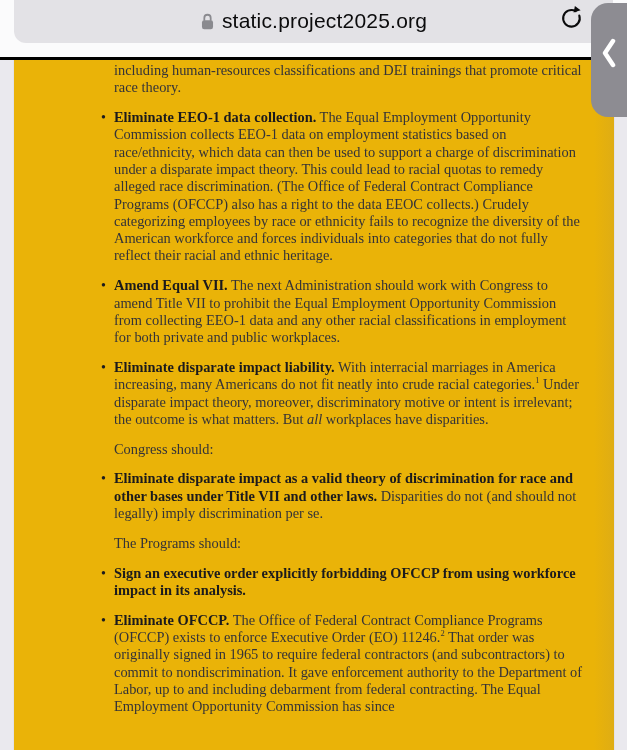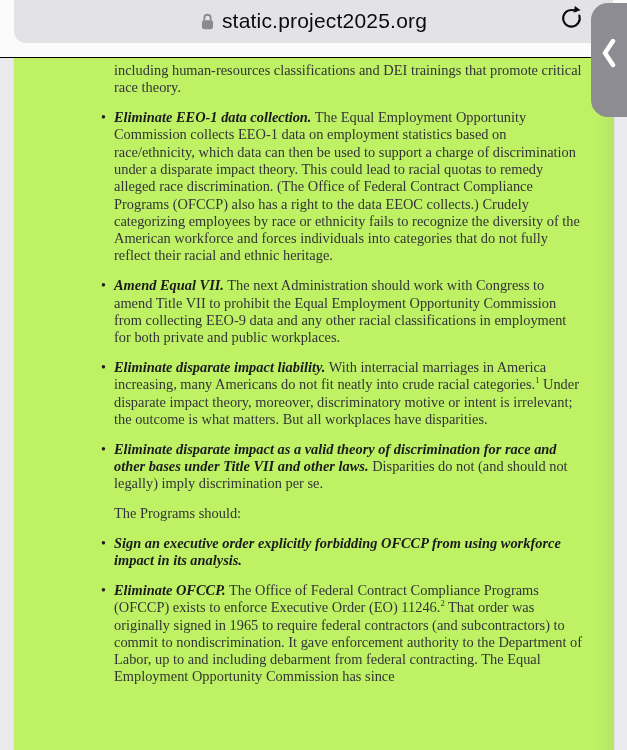--- a/index.html
+++ b/index.html
@@ -9,21 +9,21 @@
     overflow: hidden;
     background: #ffffff;
     font-family: "Liberation Sans", sans-serif;
   }
 
   
   .chrome {
     position: absolute; top: 0; left: 0; right: 0;
     height: 57px;
     background: #fbfbfc;
-    border-bottom: 1px solid #000000;
+    border-bottom: 3px solid #000000;
     z-index: 20;
   }
   .address-pill {
     position: absolute;
     left: 14px; right: 14px;
     top: -12px; height: 55px;
     border-radius: 12px;
     background: #e3e2e6;
   }
   .url-row {
@@ -59,21 +59,21 @@
   }
 
   
   .viewport {
     position: absolute; top: 57px; left: 0; right: 0; bottom: 0;
     background: #eae9ee;
   }
   .page {
     position: absolute; top: 0; bottom: 0;
     left: 13px; width: 600px;
-    background: #bef264;
+    background: #eab308;
     border-left: 1px solid #e3e2e7;
     border-right: 1px solid #e3e2e7;
   }
   .page::after {
     content: "";
     position: absolute; top: 0; bottom: 0; right: 0; width: 20px;
     background: linear-gradient(to right, rgba(120,118,130,0) 0%, rgba(120,118,130,0.10) 100%);
     pointer-events: none;
   }
 
@@ -89,22 +89,22 @@
   .block { margin: 0 0 12.5px 0; }
   .block.plain, .block.para-continuation { margin-left: 13px; }
   .block.bullet { display: flex; }
   .block.bullet .dot {
     flex: 0 0 13px;
     width: 13px;
     font-size: 14px;
     color: #1c1b1e;
   }
   .block .txt { flex: 1 1 auto; }
-  .b { font-weight: bold; color: #1b1a1d; font-style: italic; }
-  .i { }
+  .b { font-weight: bold; color: #1b1a1d; }
+  .i { font-style: italic; }
   sup.fn {
     font-size: 8.5px;
     line-height: 0;
     vertical-align: super;
   }
 </style>
 </head>
 <body>
 
 <div class="chrome">
@@ -141,26 +141,27 @@
 <div class="viewport">
   <div class="page">
     <div class="doc">
         <div class="block para-continuation"><span class="txt"><span>including human-resources classifications and DEI trainings that promote critical race theory.</span></span></div>
         <div class="block bullet">
           <span class="dot">•</span>
           <span class="txt"><span class="b">Eliminate EEO-1 data collection.</span><span> The Equal Employment Opportunity Commission collects EEO-1 data on employment statistics based on race/ethnicity, which data can then be used to support a charge of discrimination under a disparate impact theory. This could lead to racial quotas to remedy alleged race discrimination. (The Office of Federal Contract Compliance Programs (OFCCP) also has a right to the data EEOC collects.) Crudely categorizing employees by race or ethnicity fails to recognize the diversity of the American workforce and forces individuals into categories that do not fully reflect their racial and ethnic heritage.</span></span>
         </div>
         <div class="block bullet">
           <span class="dot">•</span>
-          <span class="txt"><span class="b">Amend Equal VII.</span><span> The next Administration should work with Congress to amend Title VII to prohibit the Equal Employment Opportunity Commission from collecting EEO-9 data and any other racial classifications in employment for both private and public workplaces.</span></span>
+          <span class="txt"><span class="b">Amend Equal VII.</span><span> The next Administration should work with Congress to amend Title VII to prohibit the Equal Employment Opportunity Commission from collecting EEO-1 data and any other racial classifications in employment for both private and public workplaces.</span></span>
         </div>
         <div class="block bullet">
           <span class="dot">•</span>
           <span class="txt"><span class="b">Eliminate disparate impact liability.</span><span> With interracial marriages in America increasing, many Americans do not fit neatly into crude racial categories.</span><sup class="fn">1</sup><span> Under disparate impact theory, moreover, discriminatory motive or intent is irrelevant; the outcome is what matters. But </span><span class="i">all</span><span> workplaces have disparities.</span></span>
         </div>
+        <div class="block plain"><span class="txt"><span>Congress should:</span></span></div>
         <div class="block bullet">
           <span class="dot">•</span>
           <span class="txt"><span class="b">Eliminate disparate impact as a valid theory of discrimination for race and other bases under Title VII and other laws.</span><span> Disparities do not (and should not legally) imply discrimination per se.</span></span>
         </div>
         <div class="block plain"><span class="txt"><span>The Programs should:</span></span></div>
         <div class="block bullet">
           <span class="dot">•</span>
           <span class="txt"><span class="b">Sign an executive order explicitly forbidding OFCCP from using workforce impact in its analysis.</span></span>
         </div>
         <div class="block bullet">

